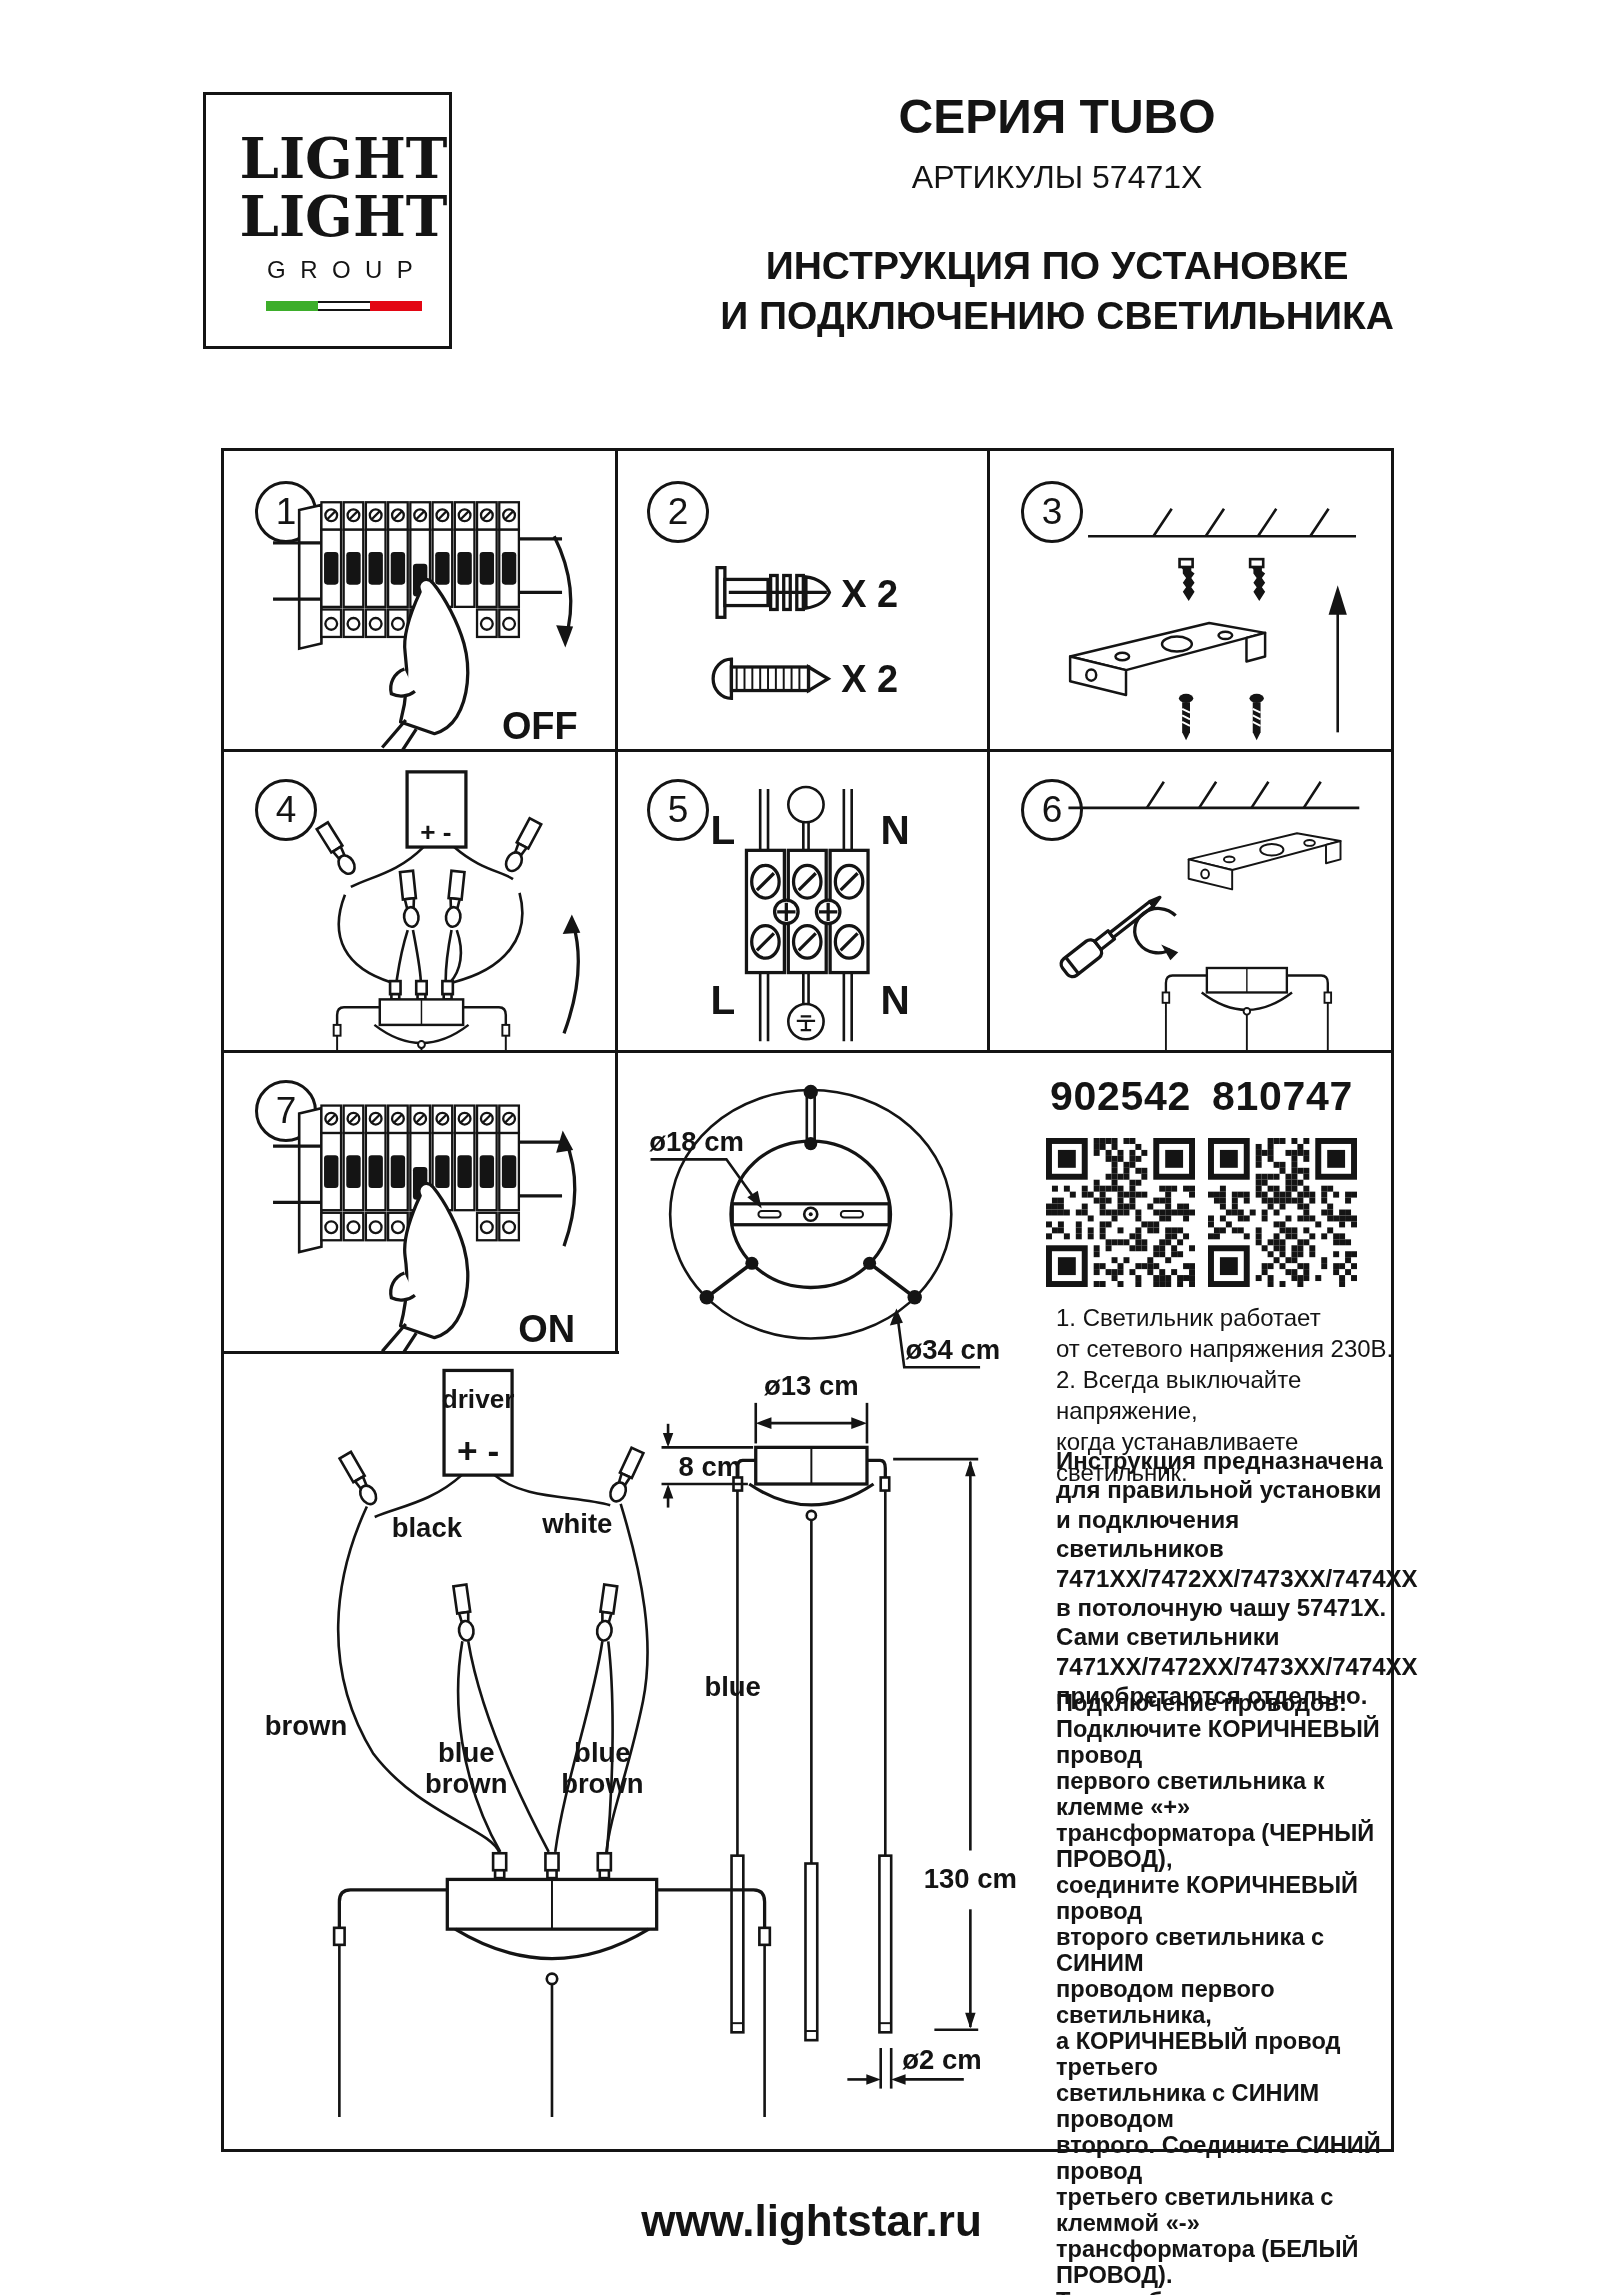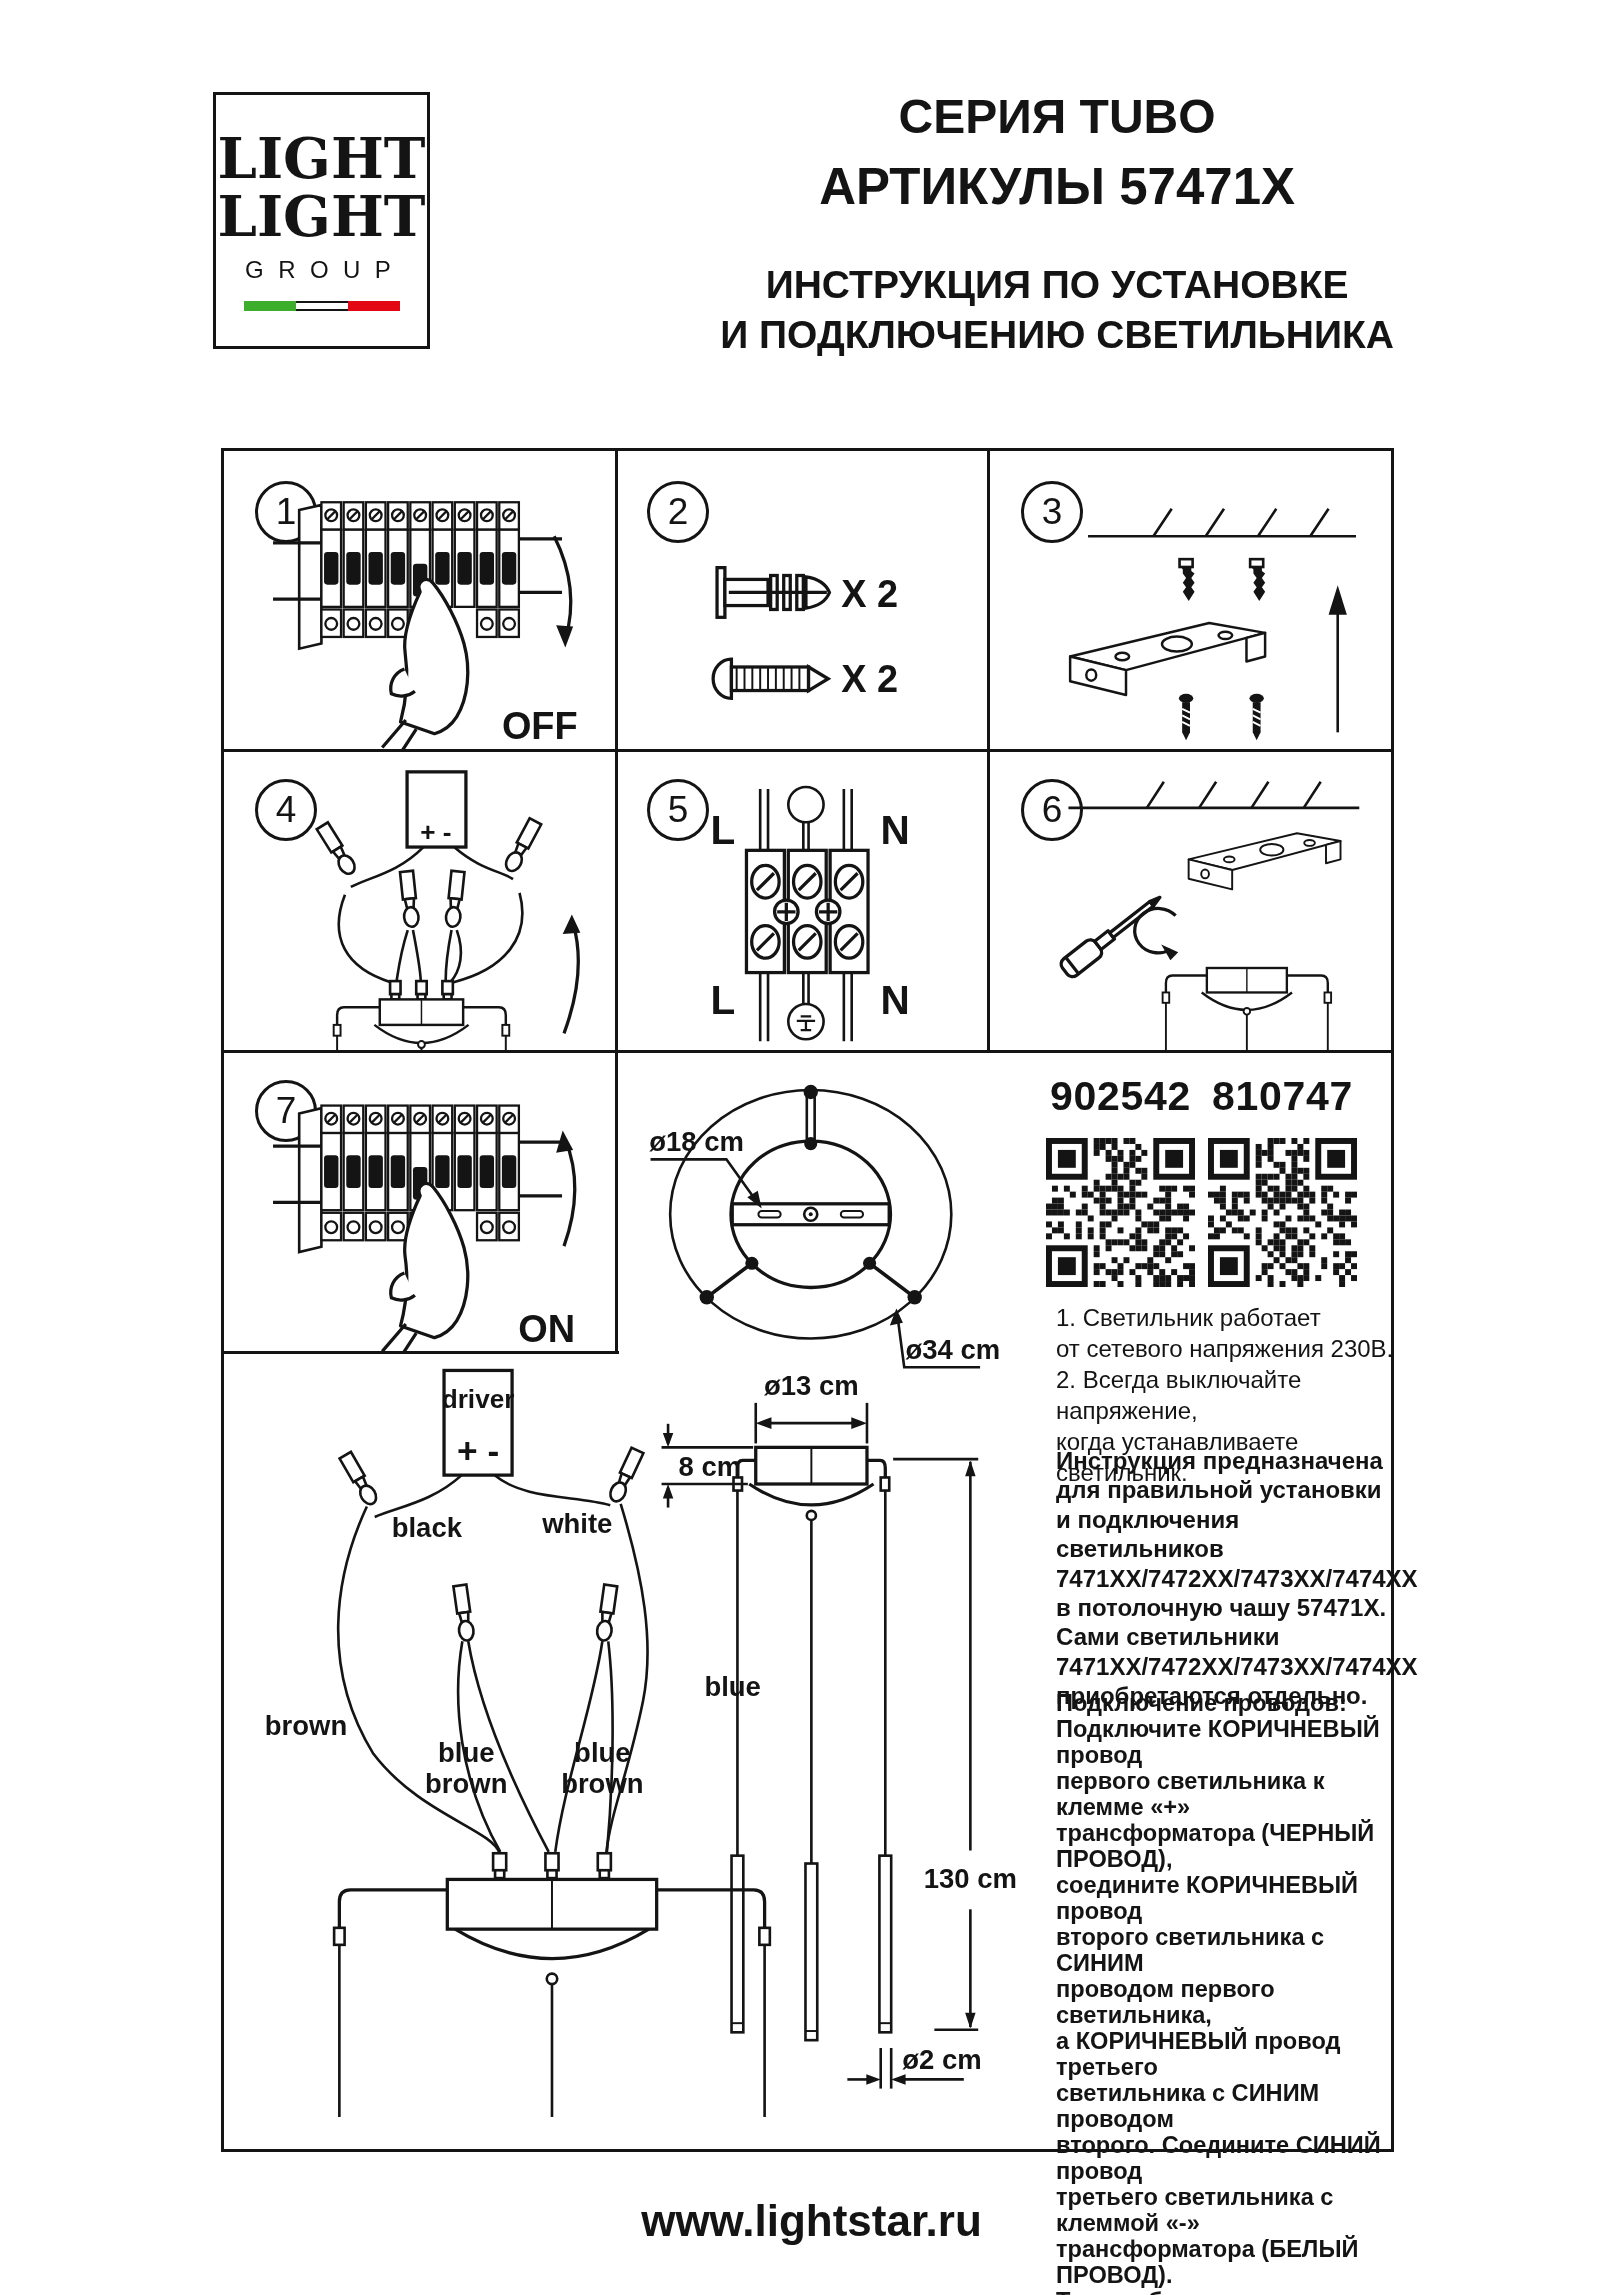--- a/index.html
+++ b/index.html
@@ -1,32 +1,32 @@
 <!DOCTYPE html>
 <html style="font-size:10.5px"><head>
 <meta charset="utf-8">
 <style>
   html,body{margin:0;padding:0;background:#fff;}
   body{width:1623px;height:2295px;position:relative;font-family:"Liberation Sans",sans-serif;color:#141414;}
   .abs{position:absolute;}
   .pre{white-space:pre-line;}
 
   
-  #logo-box{left:213px;top:92px;width:211px;height:251px;border:3.3px solid #141414;text-align:center;}
+  #logo-box{left:203px;top:92px;width:211px;height:251px;border:3.3px solid #141414;text-align:center;padding-left:32px;}
   .logo-word{font-family:"DejaVu Serif",serif;font-weight:bold;font-size:56px;line-height:58px;letter-spacing:0px;}
   .logo-word1{margin-top:34px;}
   .logo-group{margin-top:10.5px;font-size:24px;letter-spacing:14.4px;text-indent:7.2px;font-weight:400;}
   .flag{margin:17px auto 0;width:156px;height:10.5px;display:flex;}
   .flag>div{flex:1;}
   .flag-white{border-top:2px solid #141414;border-bottom:2px solid #141414;background:#fff;height:6.5px;}
 
   
   #hdr{right:229px;top:93px;text-align:center;}
   .hdr-series{font-size:48px;font-weight:bold;line-height:1;}
-  .hdr-articles{font-size:51px;font-weight:bold;margin-top:19.6px;line-height:1;}
+  .hdr-articles{font-size:32px;font-weight:normal;margin-top:19.6px;line-height:1;}
   .hdr-instr{font-size:39px;font-weight:bold;margin-top:48px;line-height:50px;}
 
   
   #grid{left:221px;top:448px;width:1167px;height:1698px;border:3.3px solid #141414;}
   .gline{position:absolute;background:#141414;}
   .badge{position:absolute;width:56px;height:56px;border:3.3px solid #141414;border-radius:50%;display:flex;align-items:center;justify-content:center;font-size:37px;background:#fff;}
 
   svg{overflow:hidden;}
   svg text{font-family:"Liberation Sans",sans-serif;fill:#141414;}
   .t-dim{font-size:42px;font-weight:bold;}

